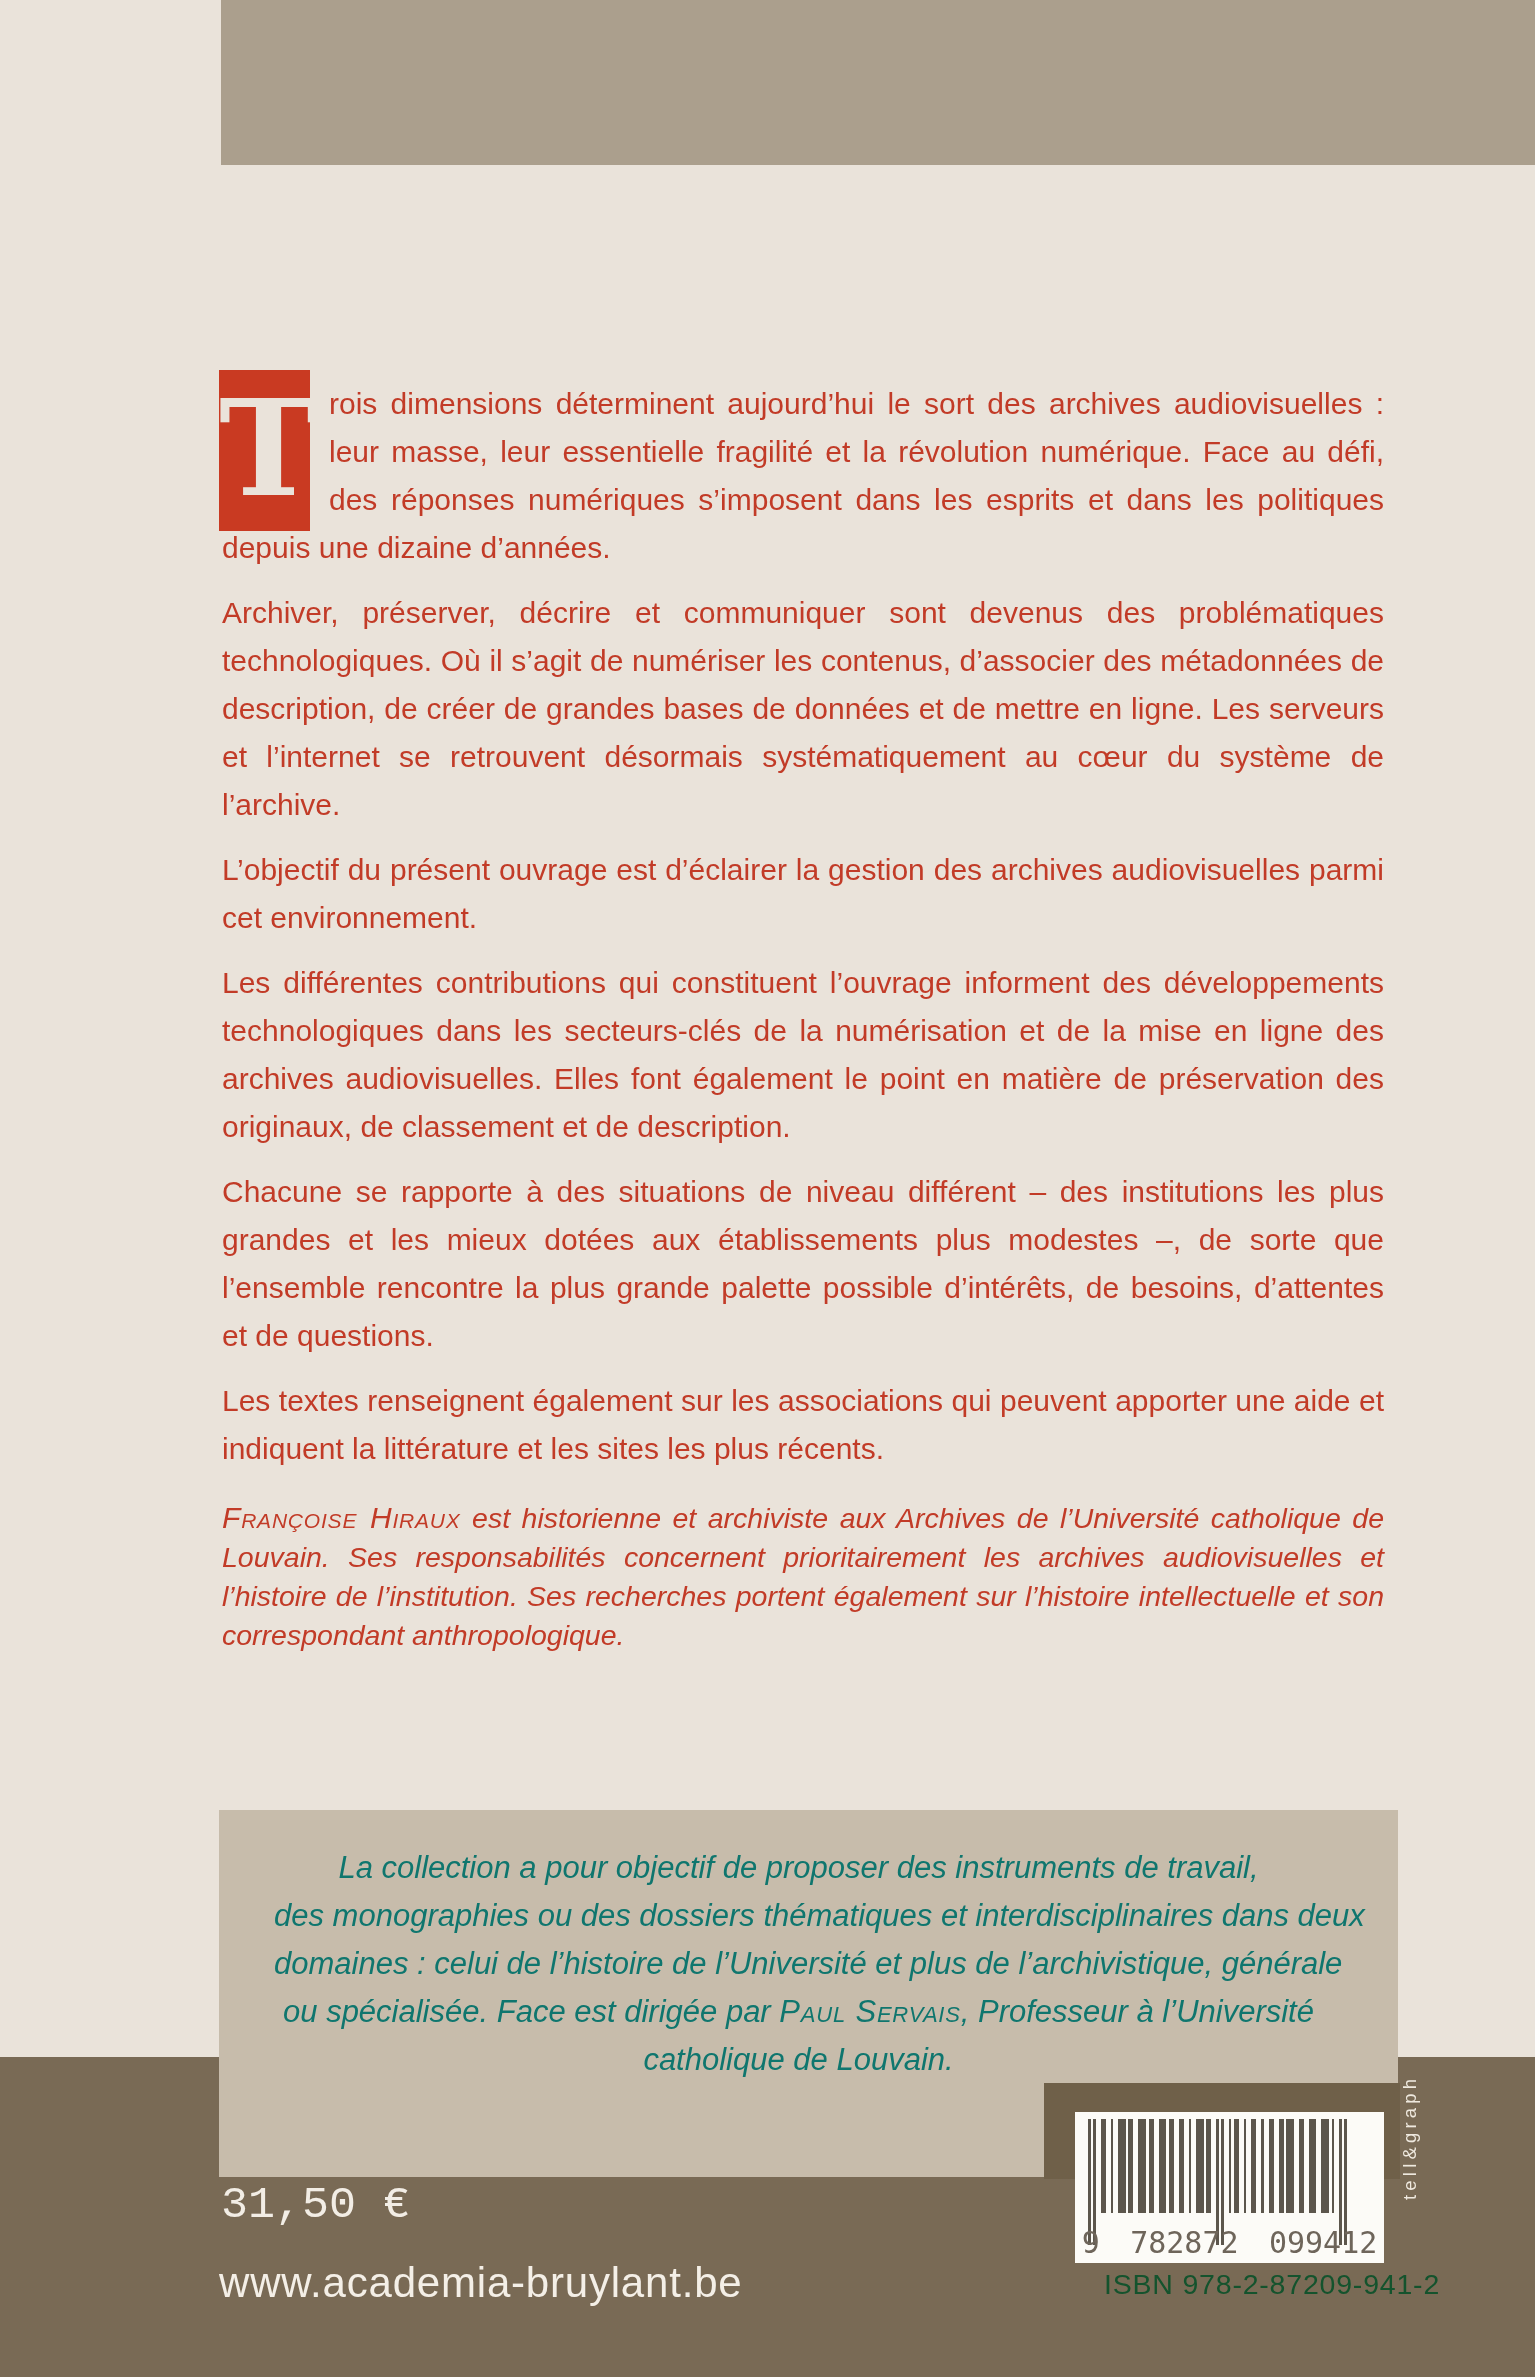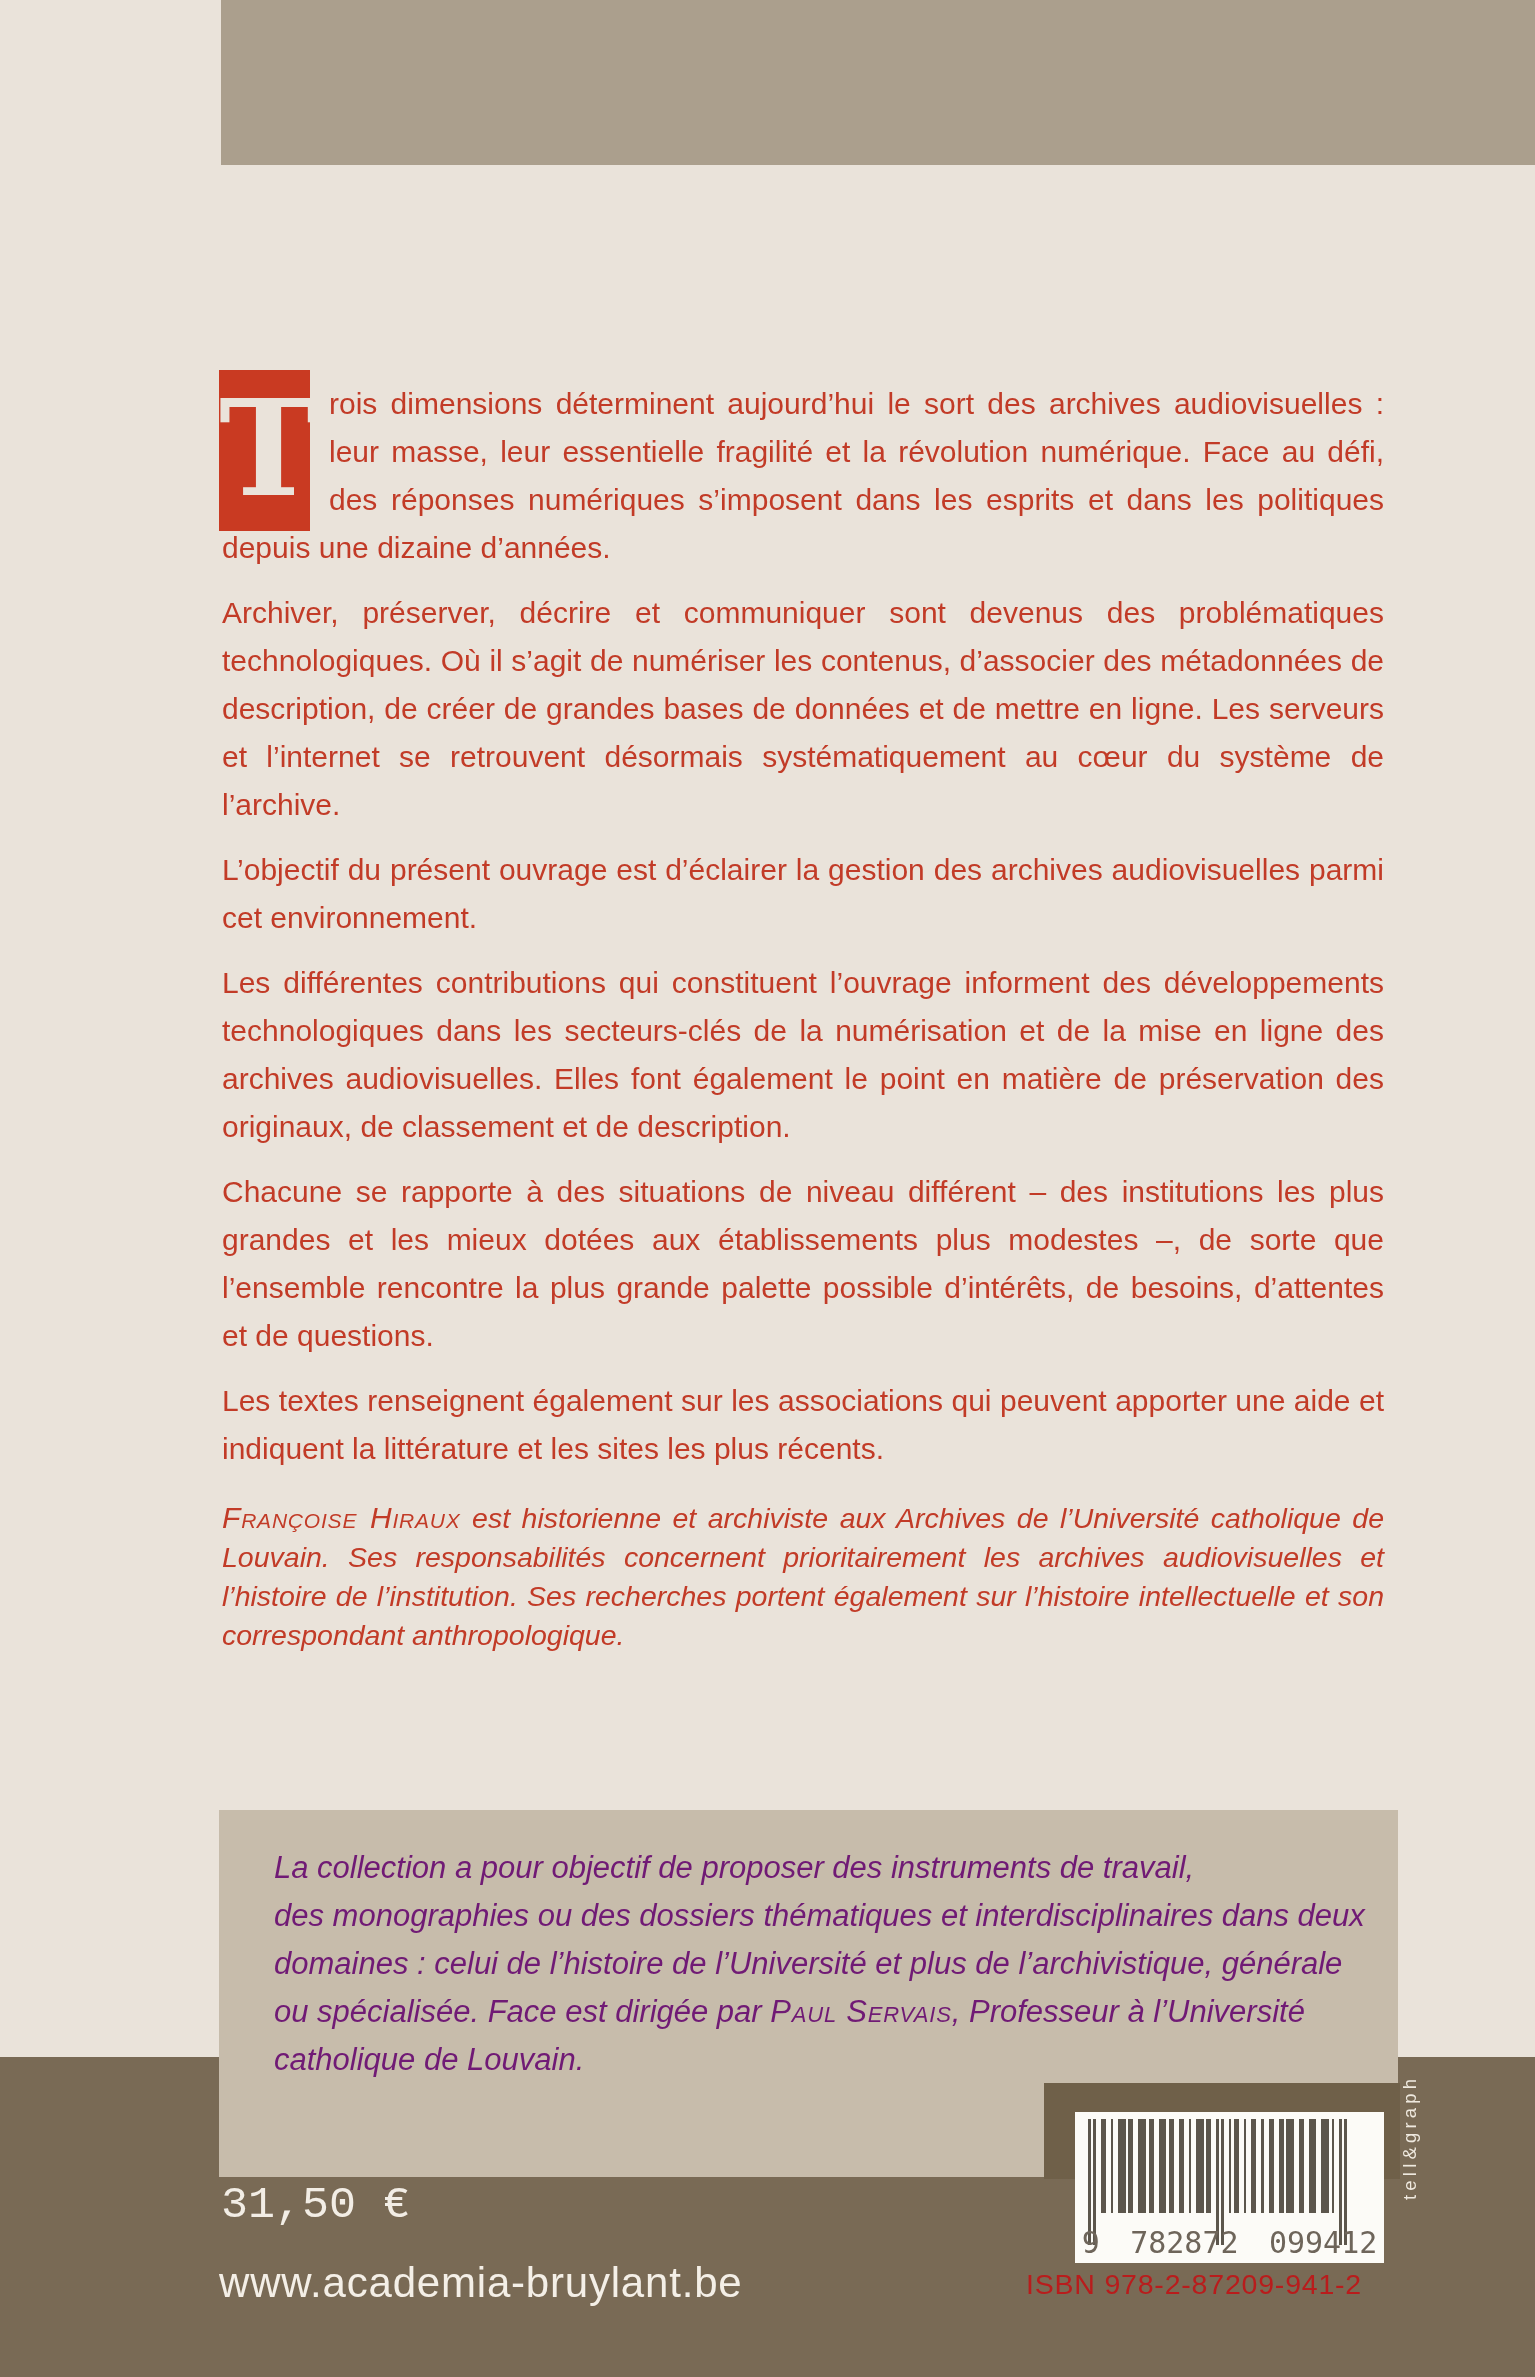--- a/index.html
+++ b/index.html
@@ -29,21 +29,21 @@
   
   .bio{
     position:absolute;left:222px;top:1470px;width:1162px;
     color:#c23b27;font-size:28.5px;line-height:39px;font-style:italic;text-align:justify;margin-top:28px;
   }
   .smallcaps{font-variant:small-caps;letter-spacing:0.8px;}
   .bio .smallcaps{font-size:30px;}
   
   .collection-text{
     position:absolute;left:274px;top:1844px;width:1049px;
-    color:#701a75;font-size:31px;line-height:48px;font-style:italic;
+    color:#0f766e;font-size:31px;line-height:48px;font-style:italic;text-align:center;
   }
   .collection-text div{white-space:nowrap;}
   
   .price{
     position:absolute;left:221px;top:2181px;
     color:#f2ede5;font-family:Liberation Mono, monospace;font-size:45px;line-height:50px;
   }
   .website{
     position:absolute;left:219px;top:2258px;
     color:#f4efe7;font-size:42px;line-height:49px;letter-spacing:0.8px;
@@ -62,22 +62,22 @@
     display:flex;align-items:flex-start;
   }
   .bar{background:#5c564c;flex:none;}
   .barcode-digits{
     position:absolute;left:0;right:0;bottom:3.4px;padding:0 6.7px;
     display:flex;justify-content:space-between;
     font-family:"DejaVu Sans Mono",monospace;font-size:30px;color:#6e655a;
     background:transparent;
   }
   .isbn{
-    position:absolute;left:1016px;top:2268px;width:356px;text-align:center;
-    color:#b91c1c;font-size:28.5px;letter-spacing:0.8px;
+    position:absolute;left:1104px;top:2268px;width:356px;text-align:left;
+    color:#14532d;font-size:28.5px;letter-spacing:0.8px;
   }
 </style>
 </head>
 <body>
 
 <div class="page">
 
   <div class="top-band"></div>
   <div class="bottom-band"></div>
 

